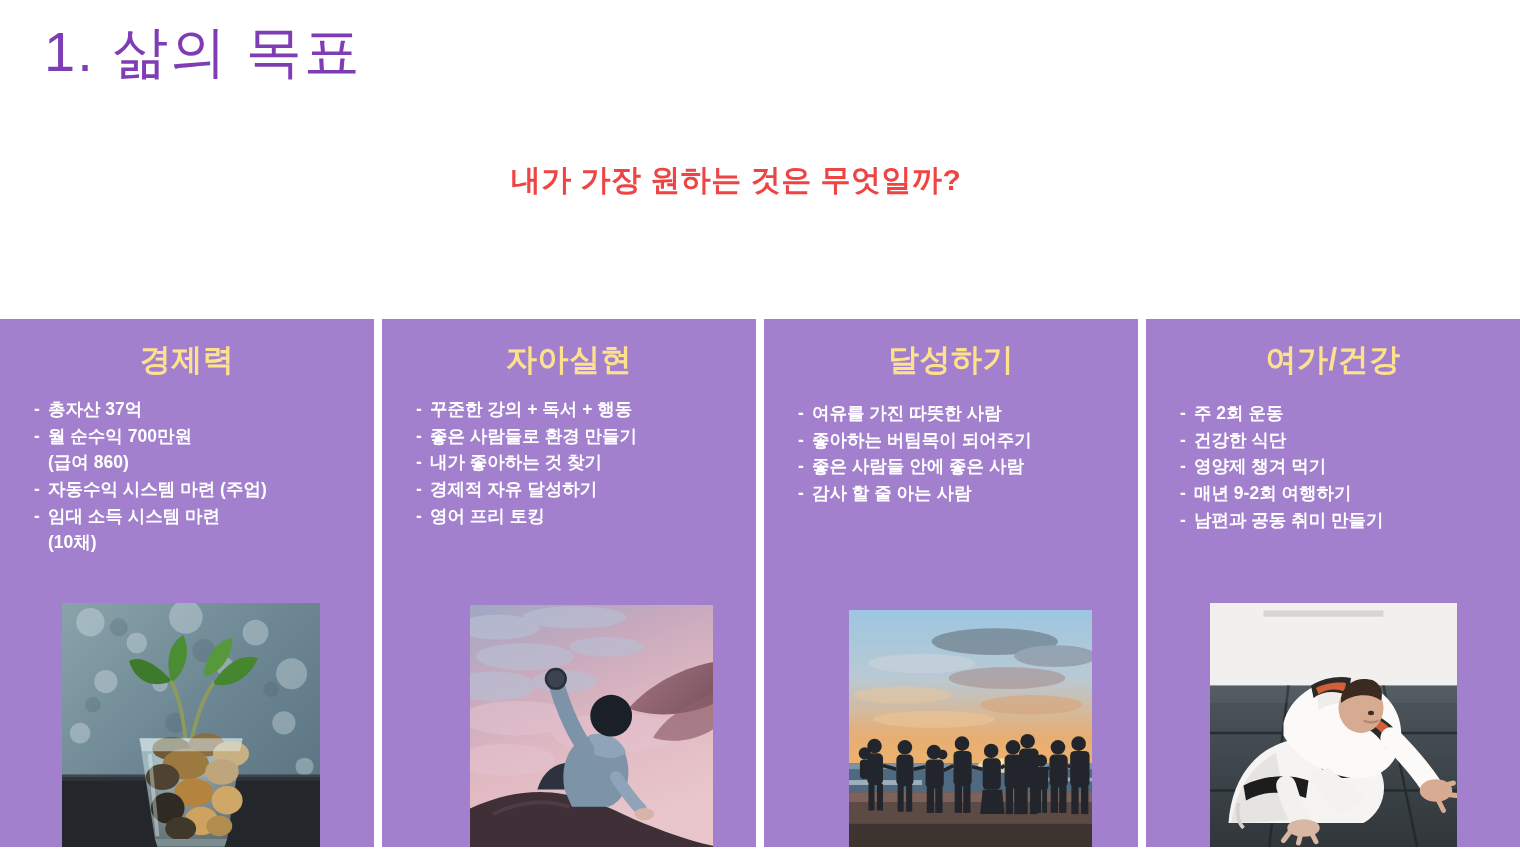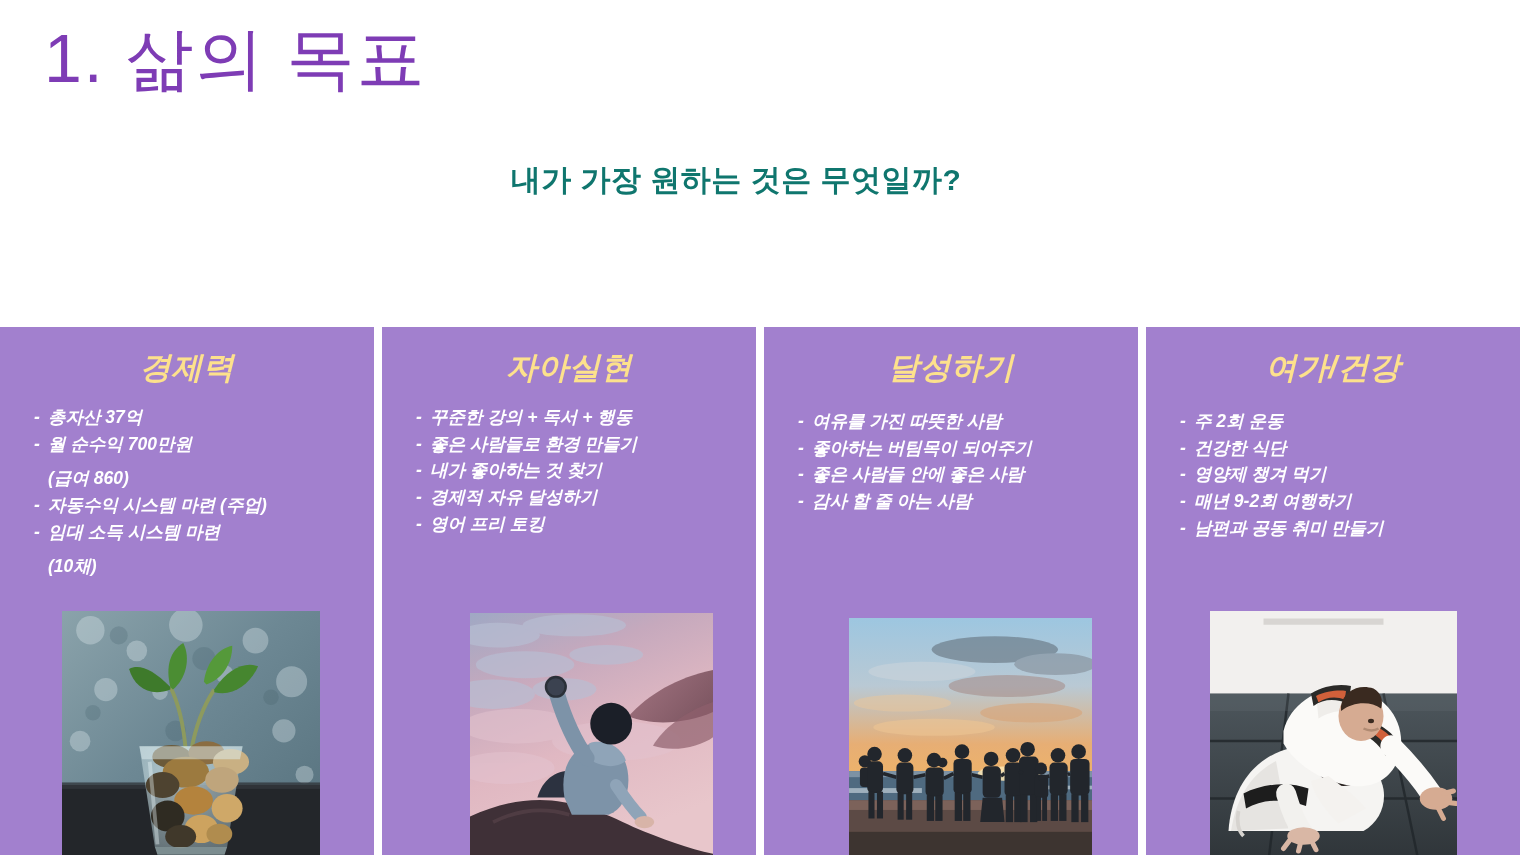--- a/index.html
+++ b/index.html
@@ -19,53 +19,52 @@
     height: 855px;
     background: #ffffff;
     overflow: hidden;
   }
 
   
   .slide-title {
     position: absolute;
     left: 44px;
     top: 18px;
-    font-size: 68px;
+    font-size: 56px;
     font-weight: 400;
     letter-spacing: 2px;
     color: #7e3cb5;
     line-height: 1.2;
     white-space: nowrap;
   }
 
   
   .subtitle-block {
     position: absolute;
     left: 0;
     top: 158px;
     width: 1472px;
     text-align: center;
-    color: #0f766e;
+    color: #ef4444;
     font-size: 30px;
     font-weight: bold;
     line-height: 1.45;
     letter-spacing: 0.5px;
   }
   .subtitle-line { display: block; white-space: nowrap; }
 
   
   .columns {
     position: absolute;
     left: 0;
-    top: 327px;
+    top: 319px;
     width: 1520px;
     height: 528px;
     display: flex;
     gap: 8px;
-    font-style: italic;
   }
 
   .column {
     position: relative;
     flex: 1 1 0;
     background: #a280ce;
     overflow: hidden;
     padding-top: 22px;
   }
 
@@ -93,21 +92,20 @@
     padding-left: 14px;
     white-space: normal;
   }
   .bullets li .dash {
     position: absolute;
     left: 0;
     top: 0;
   }
   .bullets li.cont {
     padding-left: 14px;
-    margin-top: 8px;
   }
 
   
   .column.c1 .bullets { margin-top: 6px; }
   .column.c2 .bullets { margin-top: 18px; }
   .column.c3 .bullets { margin-top: 22px; }
   .column.c4 .bullets { margin-top: 22px; }
 
   
   .photo {

